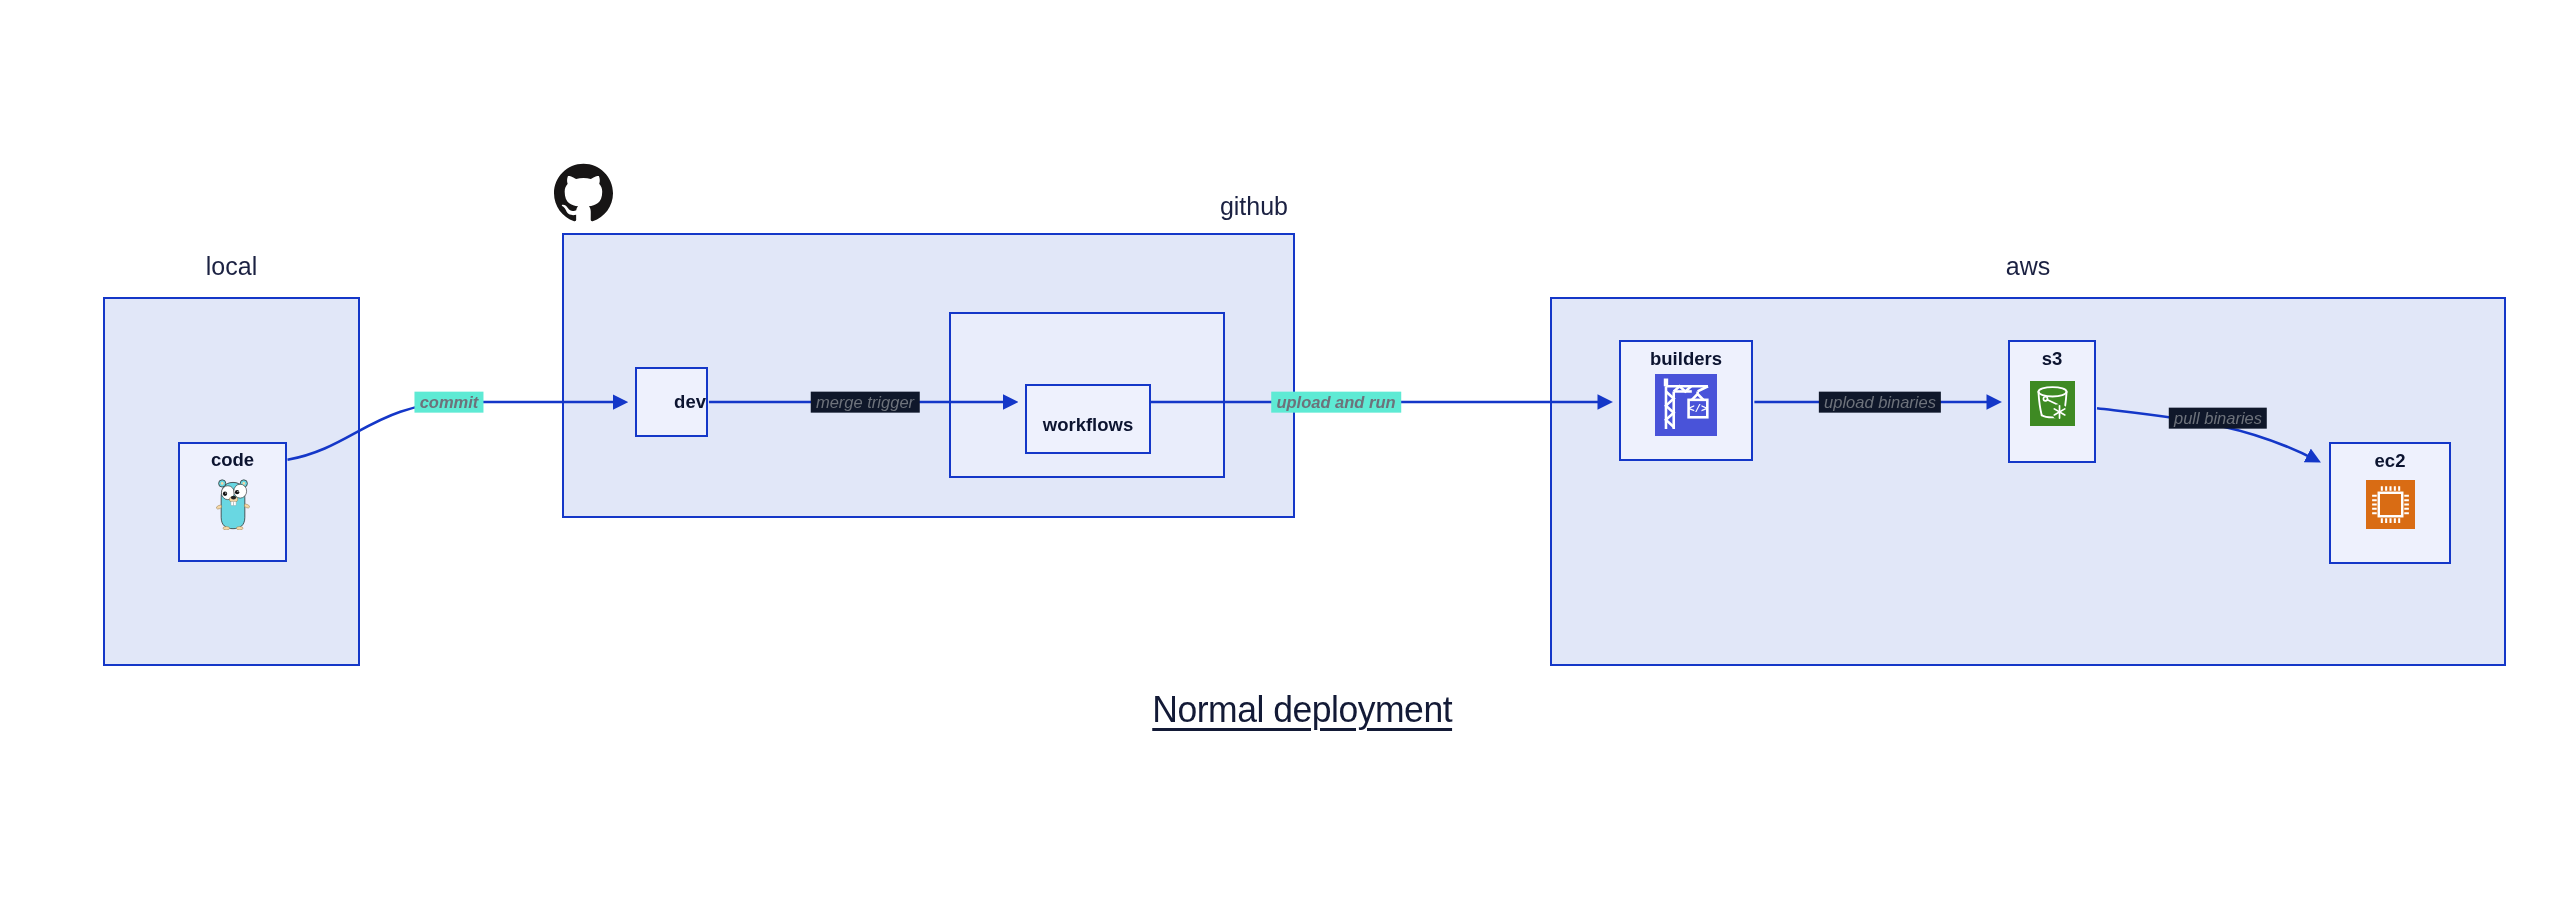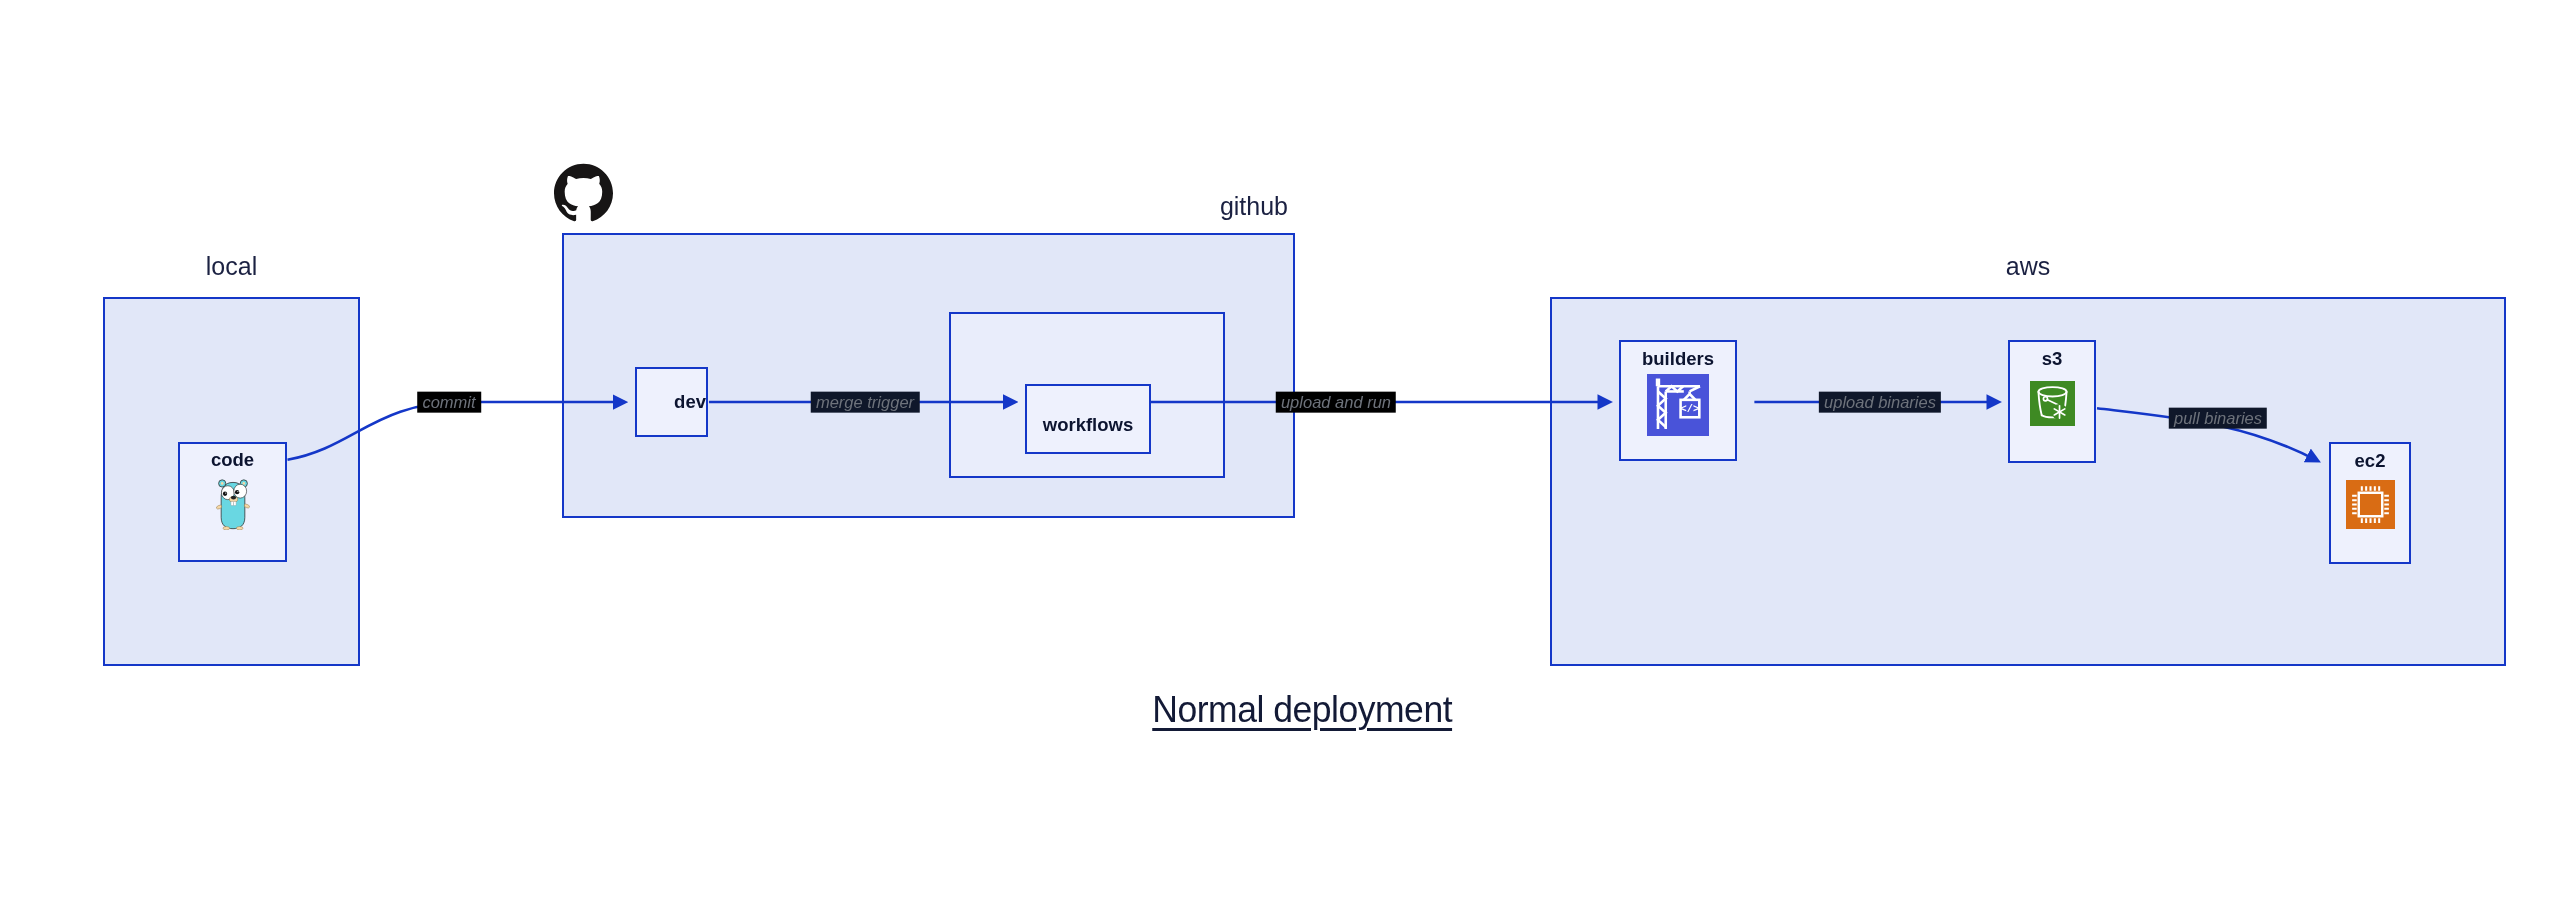--- a/index.html
+++ b/index.html
@@ -38,32 +38,32 @@
   .box-github    { left:562px; top:233px;  width:733px; height:285px; }
   .box-master    { left:949px; top:312px;  width:276px;  height:166px; }
   .box-aws       { left:1550px; top:297px;  width:956px; height:369px; }
   .lbl-local     { left:103px;  top:252px;  width:257px; }
   .lbl-github    { left:562px; top:192px;  width:726px; }
   .lbl-master    { left:949px; top:280px;  width:276px; }
   .lbl-aws       { left:1550px; top:252px;  width:956px; }
   .node-code     { left:178px;  top:442px;  width:109px; height:120px; }
   .node-dev      { left:635px; top:367px;  width:73px; height:70px;align-items:flex-end; }
   .node-workflows{ left:1025px; top:384px;  width:126px; height:70px; }
-  .node-builders { left:1619px; top:340px;  width:118px; height:121px; }
+  .node-builders { left:1619px; top:340px;  width:134px; height:121px; }
   .node-s3       { left:2008px; top:340px;  width:88px; height:123px; }
-  .node-ec2      { left:2329px; top:442px;  width:82px; height:122px; }
+  .node-ec2      { left:2329px; top:442px;  width:122px; height:122px; }
   
   .edges { position:absolute; left:0; top:0; width:2604px; height:902px; pointer-events:none; }
   .edge-path { stroke:#1437c8; stroke-width:5; fill:none; }
   .edge-label {
     position:absolute; transform:translate(-50%,-50%);
     font-size:16.5px; font-style:italic; color:#6d727b; line-height:1;
     padding:2.1px 5.2px; white-space:nowrap; z-index:6;
   }
-  .bg-white    { background:#000000; }
+  .bg-white    { background:#5eead4;font-weight:bold; }
   .bg-lavender { background:#0f172a; }
   .el-commit   { left:449px;  top:402px; }
   .el-merge    { left:865px; top:402px; }
   .el-uprun    { left:1336px; top:402px; }
   .el-upbin    { left:1880px; top:402px; }
   .el-pull     { left:2218px; top:418px;text-align:right; }
   
   .octocat { position:absolute; left:554px; top:163px; width:59px; height:59px; }
   .diagram-title {
     position:absolute; left:0; top:689px; width:2604px; text-align:center;

